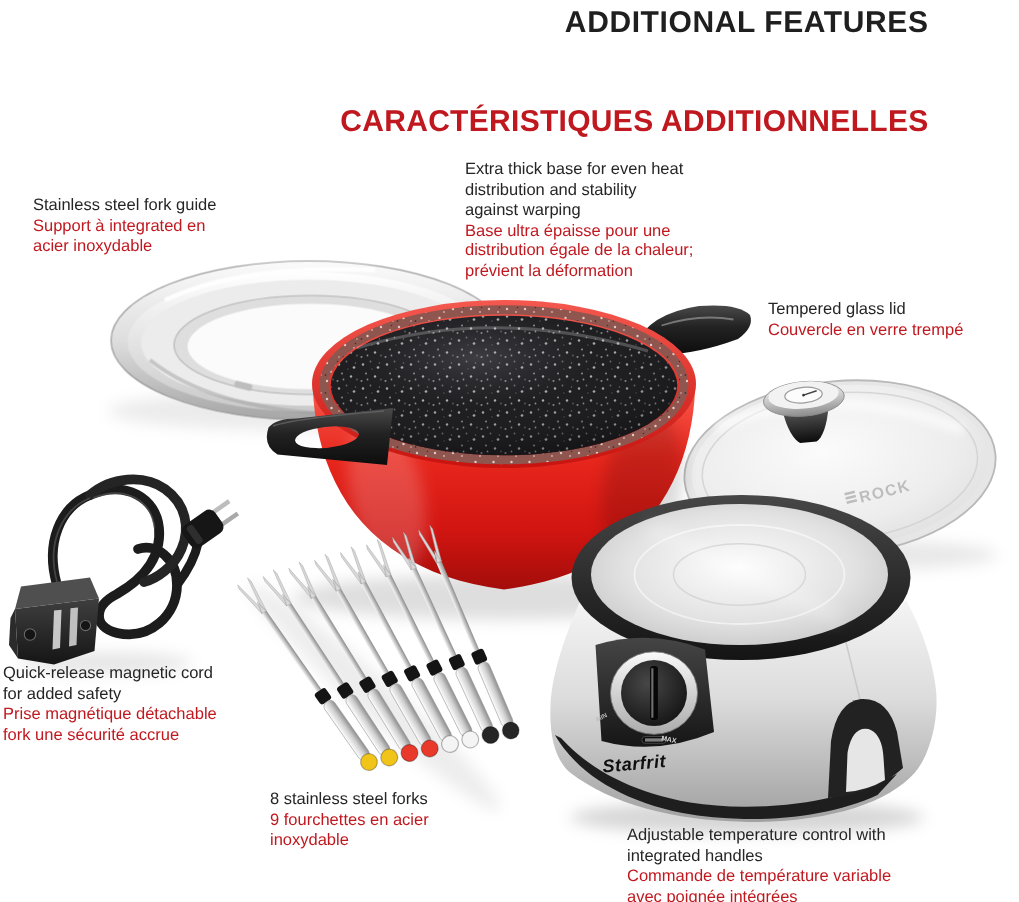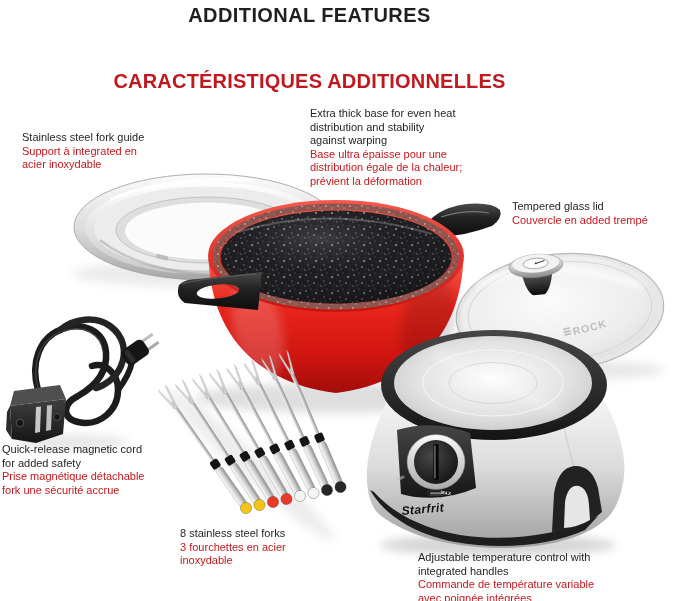--- a/index.html
+++ b/index.html
@@ -2,21 +2,21 @@
 <html><head>
 <meta charset="utf-8">
 <style>
   html,body{margin:0;padding:0;background:#ffffff;}
   .stage{
     position:relative;width:679px;height:601px;background:#ffffff;
     font-family:"Liberation Sans", sans-serif;overflow:hidden;
   }
   .art{position:absolute;left:0;top:0;}
   .title{
-    position:absolute;left:0;top:3px;width:619px;text-align:center;line-height:24px;
+    position:absolute;left:0;top:3px;width:619px;text-align:right;line-height:24px;
   }
   .title .en{font-size:20px;font-weight:bold;color:#1f1f1f;letter-spacing:.4px;}
   .title .fr{font-size:20px;font-weight:bold;color:#c0181f;letter-spacing:.2px;margin-top:42px;}
   .ann{position:absolute;font-size:11px;font-weight:normal;line-height:13.5px;white-space:nowrap;}
   .ann .en{color:#252525;}
   .ann .fr{color:#c0181f;}
   svg text{font-family:"Liberation Sans", sans-serif;}
 </style>
 </head>
 <body>
@@ -348,33 +348,33 @@
     <div class="en">Extra thick base for even heat</div>
     <div class="en">distribution and stability</div>
     <div class="en">against warping</div>
     <div class="fr">Base ultra épaisse pour une</div>
     <div class="fr">distribution égale de la chaleur;</div>
     <div class="fr">prévient la déformation</div>
   </div>
 
   <div class="ann" style="left:512px;top:200px">
     <div class="en">Tempered glass lid</div>
-    <div class="fr">Couvercle en added trempé</div>
+    <div class="fr">Couvercle en verre trempé</div>
   </div>
 
   <div class="ann" style="left:2px;top:443px">
     <div class="en">Quick-release magnetic cord</div>
     <div class="en">for added safety</div>
     <div class="fr">Prise magnétique détachable</div>
     <div class="fr">fork une sécurité accrue</div>
   </div>
 
   <div class="ann" style="left:180px;top:527px">
     <div class="en">8 stainless steel forks</div>
-    <div class="fr">3 fourchettes en acier</div>
+    <div class="fr">9 fourchettes en acier</div>
     <div class="fr">inoxydable</div>
   </div>
 
   <div class="ann" style="left:418px;top:551px">
     <div class="en">Adjustable temperature control with</div>
     <div class="en">integrated handles</div>
     <div class="fr">Commande de température variable</div>
     <div class="fr">avec poignée intégrées</div>
   </div>
 

